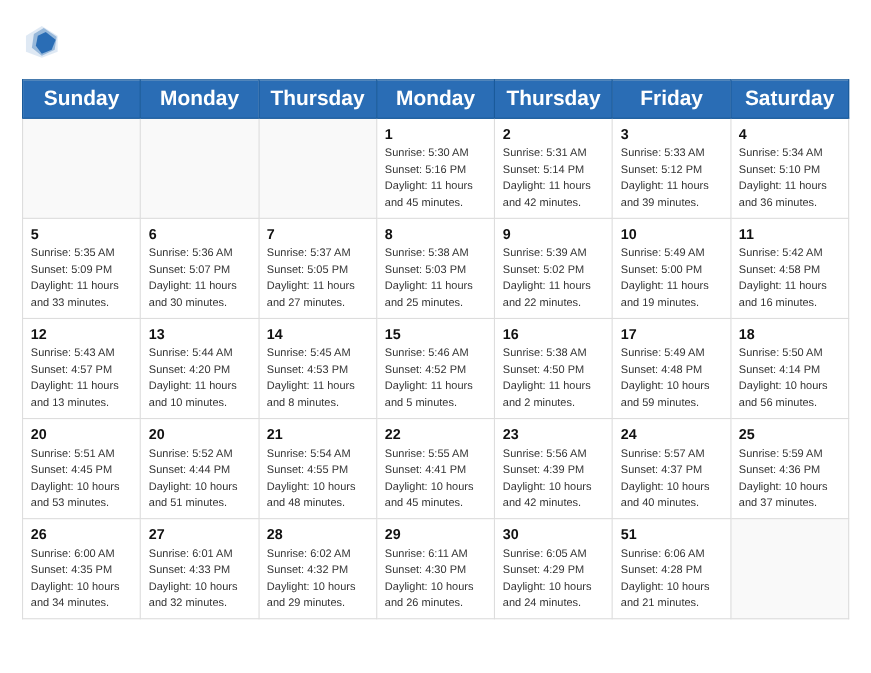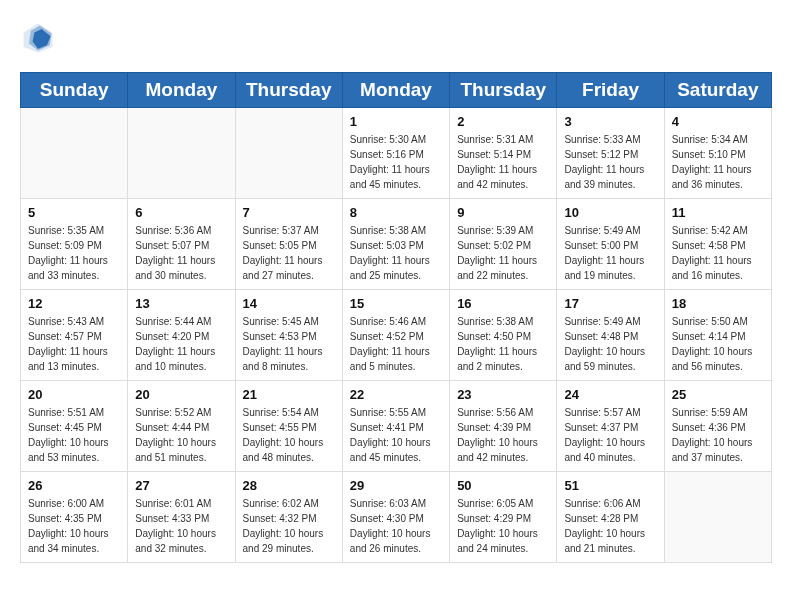--- a/index.html
+++ b/index.html
@@ -325,27 +325,27 @@
         </td>
         <td>
           <div class="day-number">28</div>
           <div class="day-info">Sunrise: 6:02 AM
 Sunset: 4:32 PM
 Daylight: 10 hours
 and 29 minutes.</div>
         </td>
         <td>
           <div class="day-number">29</div>
-          <div class="day-info">Sunrise: 6:03 AM
+          <div class="day-info">Sunrise: 6:11 AM
 Sunset: 4:30 PM
 Daylight: 10 hours
 and 26 minutes.</div>
         </td>
         <td>
-          <div class="day-number">50</div>
+          <div class="day-number">30</div>
           <div class="day-info">Sunrise: 6:05 AM
 Sunset: 4:29 PM
 Daylight: 10 hours
 and 24 minutes.</div>
         </td>
         <td>
           <div class="day-number">51</div>
           <div class="day-info">Sunrise: 6:06 AM
 Sunset: 4:28 PM
 Daylight: 10 hours

